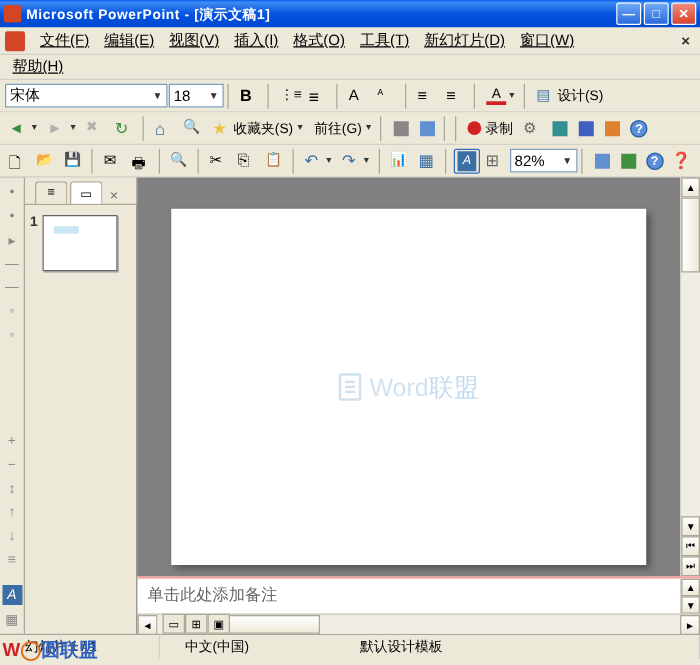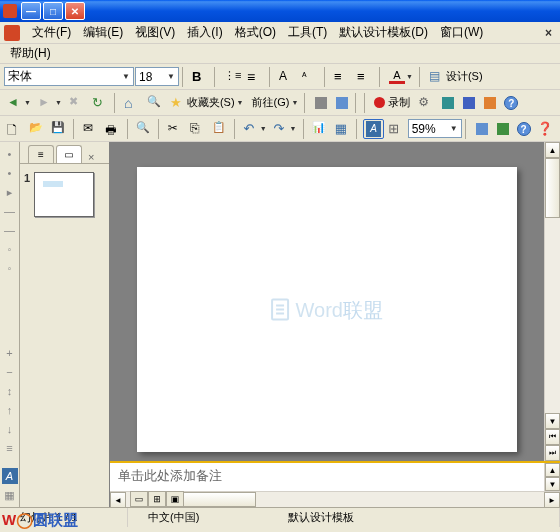--- a/index.html
+++ b/index.html
@@ -7,21 +7,21 @@
 
 .titlebar { height: 22px; background: linear-gradient(to bottom, #0058ee, #3f8cf3 8%, #0553e0 50%, #0048d0); display: flex; align-items: center; padding: 0 3px; color: #fff; font-size: 11px; }
 .titlebar .app-icon { width: 14px; height: 14px; background: #d24625; margin-right: 4px; border-radius: 2px; }
 .titlebar .title { flex: 1; font-weight: bold; letter-spacing: 0.5px; }
 .win-btns { display: flex; gap: 2px; }
 .win-btn { width: 20px; height: 18px; background: linear-gradient(to bottom, #6fa8f5, #2a6bdc); border: 1px solid #fff; border-radius: 2px; display: flex; align-items: center; justify-content: center; color: #fff; font-size: 10px; font-weight: bold; cursor: pointer; }
 .win-btn.close { background: linear-gradient(to bottom, #f08b7a, #d9442a); }
 
 .menubar { height: 22px; background: #ece9d8; display: flex; align-items: center; padding: 0 4px; font-size: 12px; border-bottom: 1px solid #d4d0c8; }
 .menubar .menu-icon { width: 16px; height: 16px; background: #d24625; margin-right: 6px; border-radius: 2px; }
-.menu-item { padding: 2px 6px; cursor: pointer; }
+.menu-item { padding: 2px 6px; cursor: pointer; text-decoration: underline; }
 .doc-close { margin-left: auto; padding: 0 4px; cursor: pointer; font-weight: bold; color: #333; }
 
 .helpbar { height: 20px; background: #ece9d8; padding: 0 10px; font-size: 12px; display: flex; align-items: center; border-bottom: 1px solid #d4d0c8; }
 
 .toolbar { height: 26px; background: #ece9d8; display: flex; align-items: center; padding: 0 4px; gap: 1px; border-bottom: 1px solid #d4d0c8; font-size: 11px; }
 .tb-sep { width: 4px; height: 20px; border-left: 1px solid #aca899; margin: 0 2px; }
 .tb-btn { min-width: 20px; height: 20px; display: flex; align-items: center; justify-content: center; cursor: pointer; border: 1px solid transparent; border-radius: 2px; padding: 0 2px; }
 .tb-combo { height: 19px; background: #fff; border: 1px solid #7f9db9; display: flex; align-items: center; padding: 0 3px; font-size: 12px; }
 .tb-combo .dd { margin-left: auto; font-size: 8px; color: #333; }
 .tb-text { font-size: 11px; padding: 0 1px; }
@@ -99,55 +99,56 @@
 .watermark .wm-icon { display: inline-block; width: 18px; height: 22px; border: 2px solid #7aaed5; border-radius: 2px; position: relative; vertical-align: middle; margin-right: 2px; }
 .watermark .wm-icon::before { content: ""; position: absolute; left: 3px; top: 4px; right: 3px; height: 2px; background: #7aaed5; box-shadow: 0 4px 0 #7aaed5, 0 8px 0 #7aaed5; }
 .watermark .wm-text { font-size: 20px; color: #7aaed5; vertical-align: middle; }
 .watermark .wm-text .cn { color: #5a9acf; }
 .watermark .wm-url { font-size: 12px; color: #d9a06a; margin-top: 2px; }
 .scrollbar-v { width: 16px; background: #ece9d8; border-left: 1px solid #d4d0c8; display: flex; flex-direction: column; }
 .sb-btn { height: 16px; background: linear-gradient(#fff,#ece9d8); border: 1px solid #aca899; font-size: 8px; display: flex; align-items: center; justify-content: center; cursor: pointer; }
 .sb-track { flex: 1; background: #f0ede4; }
 .sb-thumb { width: 100%; height: 60px; background: linear-gradient(90deg,#fff,#ece9d8); border: 1px solid #aca899; }
 
-.notes-pane { height: 30px; background: #fff; border-top: 2px solid #eab308; display: flex; }
+.notes-pane { height: 30px; background: #fff; border-top: 2px solid #fca5a5; display: flex; }
 .notes-area { flex: 1; padding: 4px 8px; font-size: 13px; color: #666; cursor: text; }
 .scrollbar-h { height: 16px; background: #ece9d8; border-top: 1px solid #d4d0c8; display: flex; }
 .sb-trackh { flex: 1; background: #f0ede4; display: flex; }
 .sb-thumbh { height: 100%; width: 100px; margin-left: 30px; background: linear-gradient(#fff,#ece9d8); border: 1px solid #aca899; }
 
 .view-btns { position: absolute; left: 20px; bottom: 0; height: 16px; display: flex; z-index: 2; }
 .view-btn { width: 18px; height: 16px; background: #ece9d8; border: 1px solid #aca899; font-size: 9px; display: flex; align-items: center; justify-content: center; cursor: pointer; }
 
 .statusbar { height: 20px; background: #ece9d8; border-top: 1px solid #aca899; display: flex; align-items: center; font-size: 11px; }
 .status-seg { padding: 0 20px; border-right: 1px solid #d4d0c8; height: 100%; display: flex; align-items: center; }
 .bl-wm { position: absolute; left: 2px; bottom: 2px; font-size: 15px; font-weight: bold; pointer-events: none; }
 .bl-wm .r { color: #d02020; } .bl-wm .o { color: #e07020; } .bl-wm .b { color: #3060c0; }
 </style>
 </head>
 <body>
 
 <div class="titlebar">
   <div class="app-icon"></div>
+  <div class="title">Microsoft PowerPoint - [演示文稿1]</div>
   <div class="win-btns">
     <div class="win-btn">—</div>
     <div class="win-btn">□</div>
     <div class="win-btn close">✕</div>
   </div>
 </div>
 
 <div class="menubar">
   <div class="menu-icon"></div>
   <div class="menu-item">文件(F)</div>
   <div class="menu-item">编辑(E)</div>
   <div class="menu-item">视图(V)</div>
   <div class="menu-item">插入(I)</div>
   <div class="menu-item">格式(O)</div>
   <div class="menu-item">工具(T)</div>
-  <div class="menu-item">默认设计模板(D)</div>
+  <div class="menu-item">新幻灯片(D)</div>
   <div class="menu-item">窗口(W)</div>
   <div class="doc-close">×</div>
 </div>
 <div class="helpbar">
   <div class="menu-item" style="padding:0">帮助(H)</div>
 </div>
 
 <div class="toolbar">
   <div class="tb-combo" style="width:130px">
       <span>宋体</span>
@@ -303,21 +304,21 @@
       <span class="icon i-table"></span>
     </div>
   <div class="tb-sep"></div>
   <div class="tb-btn active" style="border-color:#316ac5">
       <span class="icon i-aa"></span>
     </div>
   <div class="tb-btn">
       <span class="icon i-grid"></span>
     </div>
   <div class="tb-combo" style="width:56px">
-      <span>59%</span>
+      <span>82%</span>
       <span class="dd">▼</span>
     </div>
   <div class="tb-sep"></div>
   <div class="tb-btn">
       <span class="i-sq ltblue"></span>
     </div>
   <div class="tb-btn">
       <span class="i-sq green"></span>
     </div>
   <div class="tb-btn">

